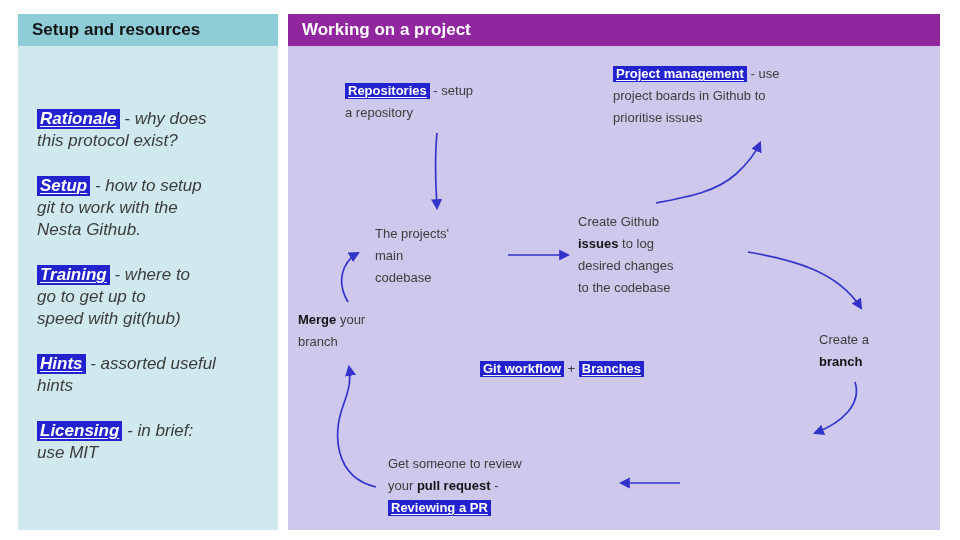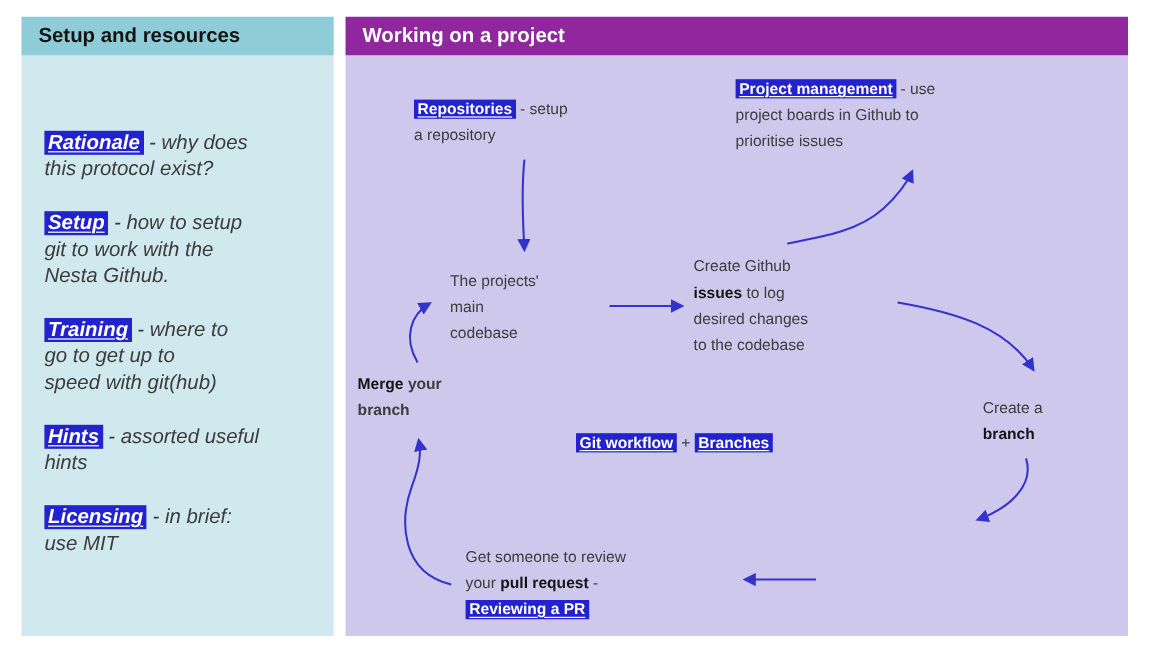--- a/index.html
+++ b/index.html
@@ -96,21 +96,21 @@
   <div class="node" style="left:578px; top:211px; width:170px;"><span>Create Github
 </span><b>issues</b><span> to log
 desired changes
 to the codebase</span></div>
 
   <div class="node" style="left:819px; top:329px; width:100px;"><span>Create a
 </span><b>branch</b></div>
 
   <div class="node" style="left:480px; top:358px; width:240px;"><a class="hl">Git workflow</a><span> + </span><a class="hl">Branches</a></div>
 
-  <div class="node" style="left:298px; top:309px; width:120px;font-weight:bold;"><b>Merge</b><span> your
+  <div class="node" style="left:298px; top:309px; width:120px;"><b>Merge</b><span> your
 branch</span></div>
 
   <div class="node" style="left:388px; top:453px; width:230px;"><span>Get someone to review
 your </span><b>pull request</b><span> - 
 </span><a class="hl">Reviewing a PR</a></div>
 
 
   <svg class="arrows" width="960" height="540" viewBox="0 0 960 540">
     <defs>
       <marker id="ah" viewBox="0 0 10 10" refX="8" refY="5" markerWidth="6.5" markerHeight="6.5" orient="auto-start-reverse">

